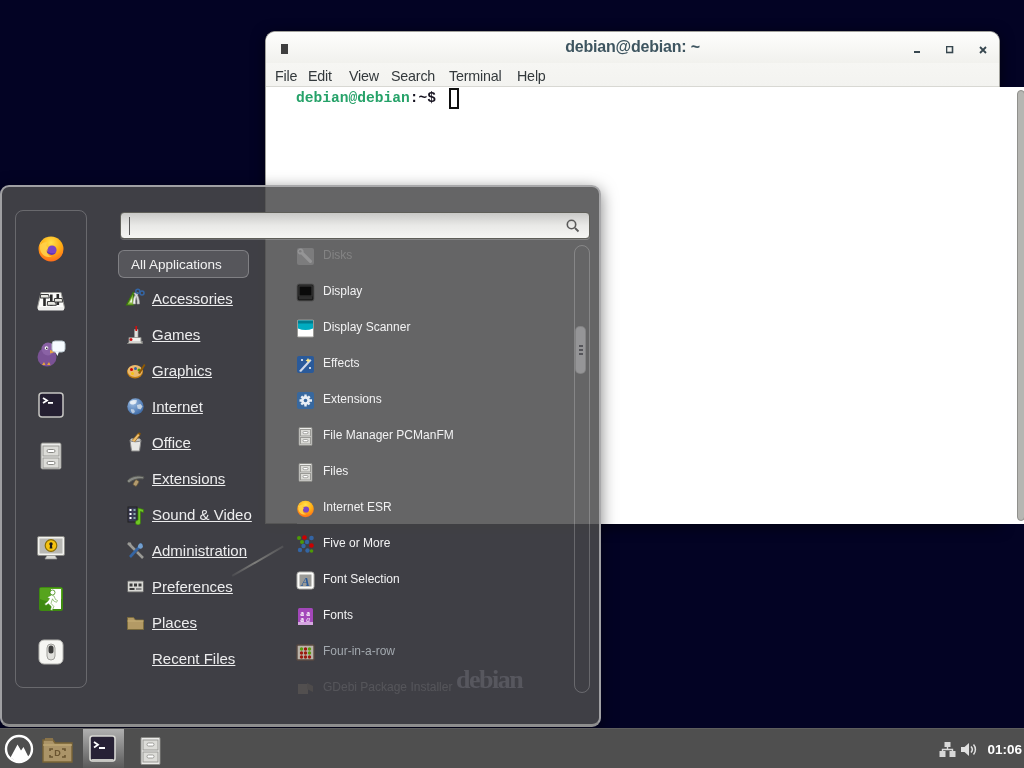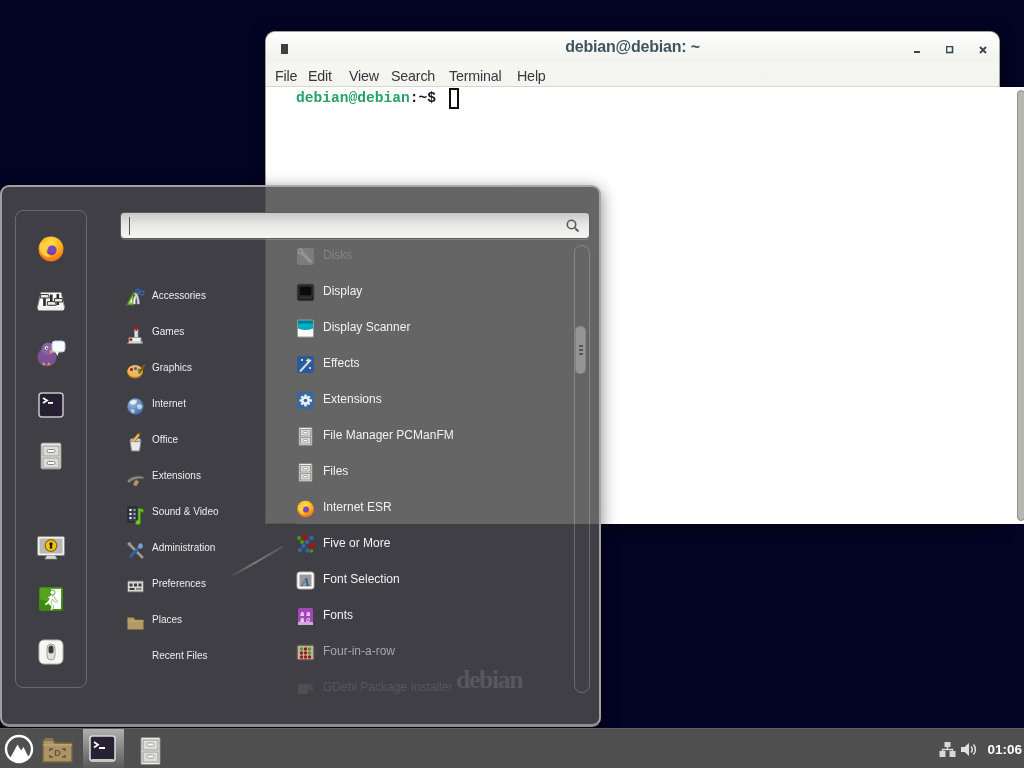--- a/index.html
+++ b/index.html
@@ -45,21 +45,21 @@
   #mag { right:8px; top:5px; }
   #sidebox { left:13px; top:23px; width:72px; height:478px;
              border:1px solid rgba(255,255,255,0.22); border-radius:8px; }
   .sicon { position:absolute; left:33px; }
 
   #allapps { left:116px; top:63px; width:131px; height:28px; border-radius:6px;
              background:rgba(255,255,255,0.12); border:1px solid rgba(255,255,255,0.25); }
   #allapps span { position:absolute; left:12px; top:6px; font-size:13.5px; color:#f2f2f2; }
   .cat { position:absolute; left:123px; width:160px; height:24px; }
   .cat .ci { position:absolute; left:0; top:1px; }
-  .cat span { position:absolute; left:27px; top:3px; font-size:10px; color:#ededee; }
+  .cat span { position:absolute; left:27px; top:3px; font-size:15px; color:#ededee;text-decoration:underline; }
 
   .app { position:absolute; left:293px; width:270px; height:24px; }
   .app .ai { position:absolute; left:0; top:1px; }
   .app span { position:absolute; left:28px; top:3px; font-size:12px; color:#f2f2f3; }
 
   #strack { left:572px; top:58px; width:16px; height:448px;
             border:1px solid rgba(255,255,255,0.22); border-radius:8px; }
   #sthumb { left:573px; top:139px; width:11px; height:48px; border-radius:5px;
             background:rgba(190,190,192,0.55); border:1px solid rgba(120,120,120,0.6); }
   .grip { position:absolute; left:3px; width:4px; height:1.6px; background:#55555a; }
@@ -180,20 +180,23 @@
     <rect x="16" y="6" width="10" height="20" fill="#ffffff"></rect>
     <circle cx="17.5" cy="9.5" r="2.5" fill="#ffffff" stroke="#3e8a10" stroke-width="0.8"></circle>
     <path d="M12 14.5 l4.5 -2.5 2.5 1 1.5 3.5 2 1 -1 1.8 -2.8 -1.3 -1.2 -2.2 -1.5 4.5 2.8 3.2 -1.5 4 -2 -0.8 1.2 -3 -3.2 -3 -2.3 1.8 -1.5 -1.5 3.5 -3 1.5 -2.5 Z" fill="#ffffff" stroke="#3e8a10" stroke-width="0.5"></path>
   </svg>
   <svg class="sicon" style="top:449px" width="32" height="32" viewBox="0 0 32 32">
     <rect x="4" y="4" width="24" height="24" rx="5" fill="#f6f6f3" stroke="#b4b4b0"></rect>
     <rect x="12" y="8" width="8" height="16" rx="4" fill="#e0e0dc" stroke="#a0a09c"></rect>
     <rect x="13.5" y="9.5" width="5" height="8" rx="2.5" fill="#3c3c3c"></rect>
   </svg>
 
+  <div id="allapps" class="abs">
+      <span>All Applications</span>
+    </div>
   <div class="cat" style="top:100px">
     <svg class="ci" width="21" height="21" viewBox="0 0 21 21">
       <path d="M1.5 17 L8.5 4 L8.5 17 Z" fill="#8ab840" stroke="#3a7a0a" stroke-width="1.2"></path>
       <path d="M4.5 14.5 L7 10 L7 14.5 Z" fill="#e8f4d8"></path>
       <path d="M8 16 C8 10 10 6 12.5 4.5 L13.5 5.5 C11 8 10 12 10.5 16 Z" fill="#f4f4f4" stroke="#9a9a9a" stroke-width="0.6"></path>
       <path d="M14.5 16 C14.5 10 12.5 6 10 4.5 L9 5.5 C11.5 8 12.5 12 12 16 Z" fill="#dcdcdc" stroke="#9a9a9a" stroke-width="0.6"></path>
       <circle cx="12.8" cy="3.2" r="2" fill="none" stroke="#3465a4" stroke-width="1.5"></circle>
       <circle cx="17" cy="5" r="2" fill="none" stroke="#3465a4" stroke-width="1.5"></circle>
     </svg>
       <span>Accessories</span>

